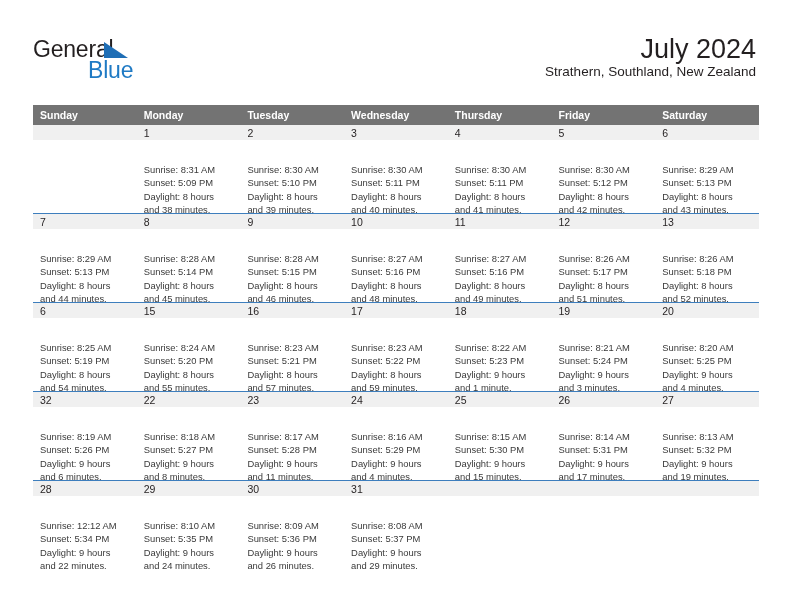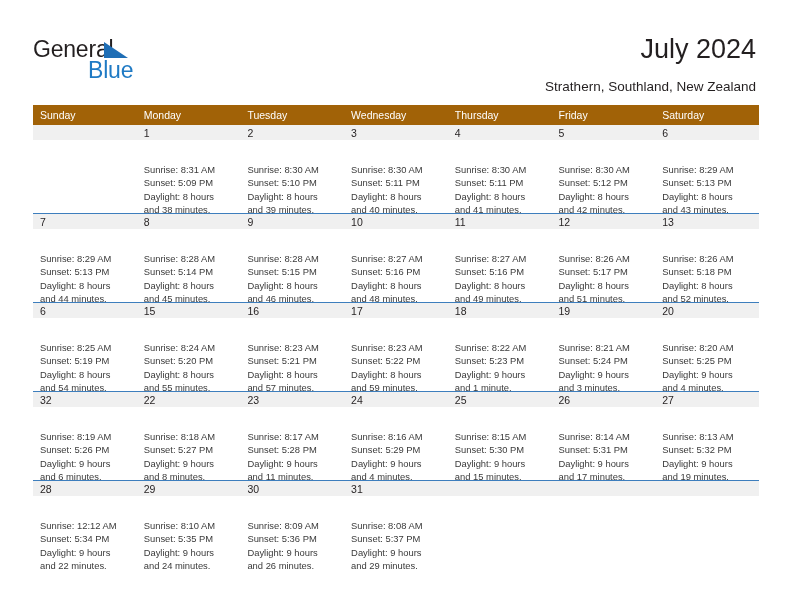--- a/index.html
+++ b/index.html
@@ -69,21 +69,21 @@
     top: 34px;
     font-size: 27px;
     color: #231f20;
     text-align: left;
     white-space: nowrap;
     font-weight: normal;
   }
   .subtitle {
     position: absolute;
     right: 36px;
-    top: 79px;
+    top: 64px;
     font-size: 13.5px;
     color: #231f20;
     text-align: right;
     white-space: nowrap;
   }
 
   
   .calendar {
     position: absolute;
     left: 33px;
@@ -91,24 +91,24 @@
     width: 726px;
   }
   .cal-table {
     border-collapse: collapse;
     table-layout: fixed;
     width: 726px;
   }
   .cal-table col { width: 103.71px; }
 
   thead th {
-    background: #a16207;
+    background: #737373;
     color: #ffffff;
     font-size: 10.5px;
-    font-weight: normal;
+    font-weight: bold;
     text-align: left;
     padding: 4px 0 4px 7px;
     height: 12px;
     border: none;
   }
 
   tbody td {
     vertical-align: top;
     padding: 0;
     border: none;

